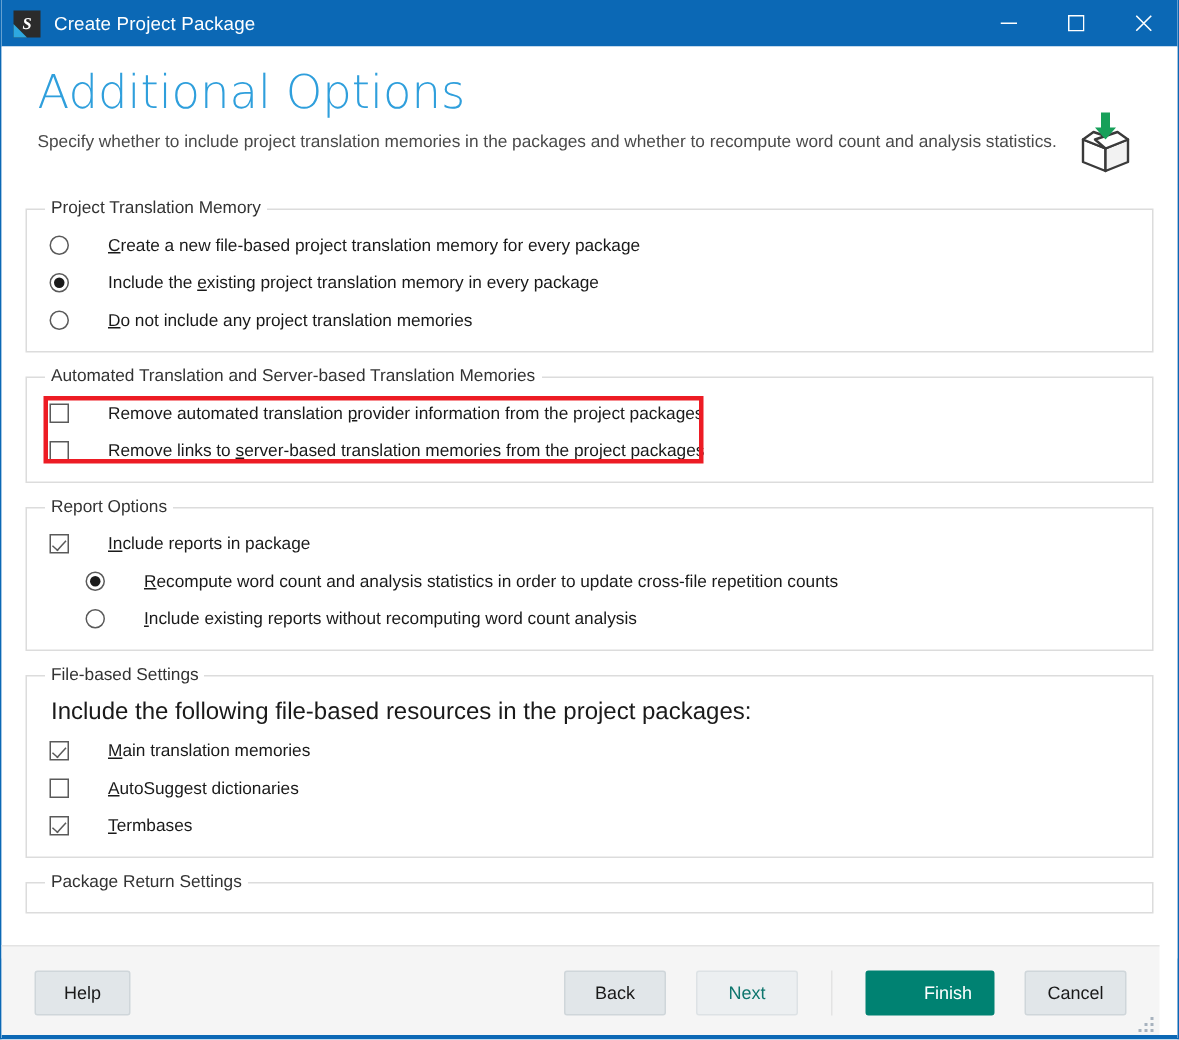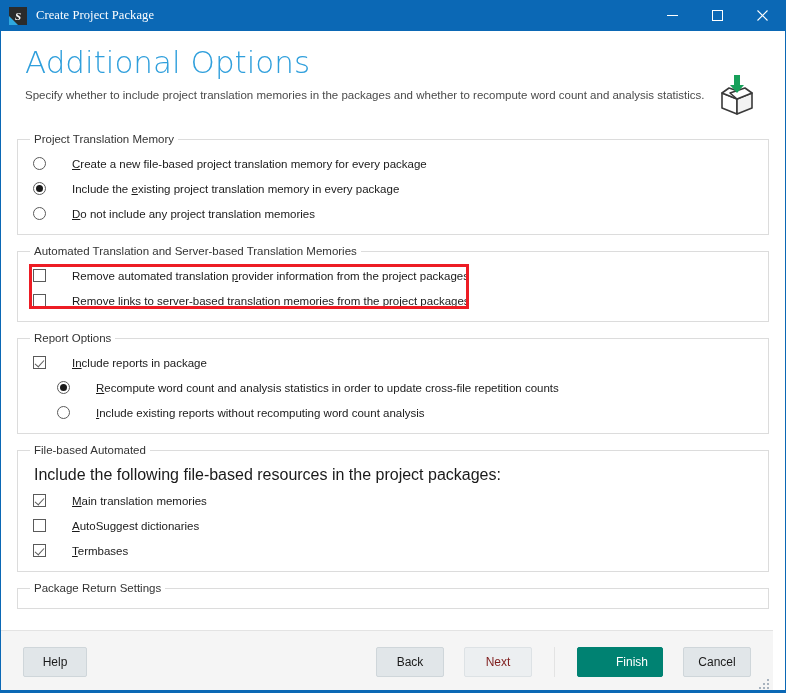--- a/index.html
+++ b/index.html
@@ -60,21 +60,20 @@
     font-weight: bold;
     font-style: italic;
     line-height: 18px;
     text-align: center;
     font-family: "Liberation Serif", serif;
   }
   .title-text {
     color: #ffffff;
     font-size: 12.5px;
     letter-spacing: 0.1px;
-    font-family: Liberation Serif, serif;
   }
   .wincontrols {
     position: absolute;
     right: 0;
     top: 0;
     height: 31px;
     display: flex;
   }
   .wc {
     width: 45px;
@@ -243,21 +242,21 @@
     background: #e1e6e9;
     border: 1px solid #cfd6da;
     border-radius: 2px;
     box-sizing: border-box;
     cursor: pointer;
     font-family: "Liberation Sans", sans-serif;
   }
   .btn.help { min-width: 64px; }
   .btn.wide { min-width: 68px; }
   .btn.disabled {
-    color: #7f1d1d;
+    color: #0f766e;
     background: #eceff1;
     border-color: #dde2e5;
     cursor: default;
   }
   .btn.primary {
     background: #008272;
     border-color: #008272;
     color: #ffffff;
     padding-left: 38px;
   }
@@ -374,21 +373,21 @@
         <span class="radio checked"></span>
         <span class="opt-label"><span></span><u>R</u><span>ecompute word count and analysis statistics in order to update cross-file repetition counts</span></span>
       </div>
       <div class="opt-row indent">
         <span class="radio"></span>
         <span class="opt-label"><span></span><u>I</u><span>nclude existing reports without recomputing word count analysis</span></span>
       </div>
     </fieldset>
 
     <fieldset class="group">
-      <legend>File-based Automated</legend>
+      <legend>File-based Settings</legend>
       <div class="static-line">Include the following file-based resources in the project packages:</div>
       <div class="opt-row">
         <span class="checkbox checked"></span>
         <span class="opt-label"><span></span><u>M</u><span>ain translation memories</span></span>
       </div>
       <div class="opt-row">
         <span class="checkbox"></span>
         <span class="opt-label"><span></span><u>A</u><span>utoSuggest dictionaries</span></span>
       </div>
       <div class="opt-row">

